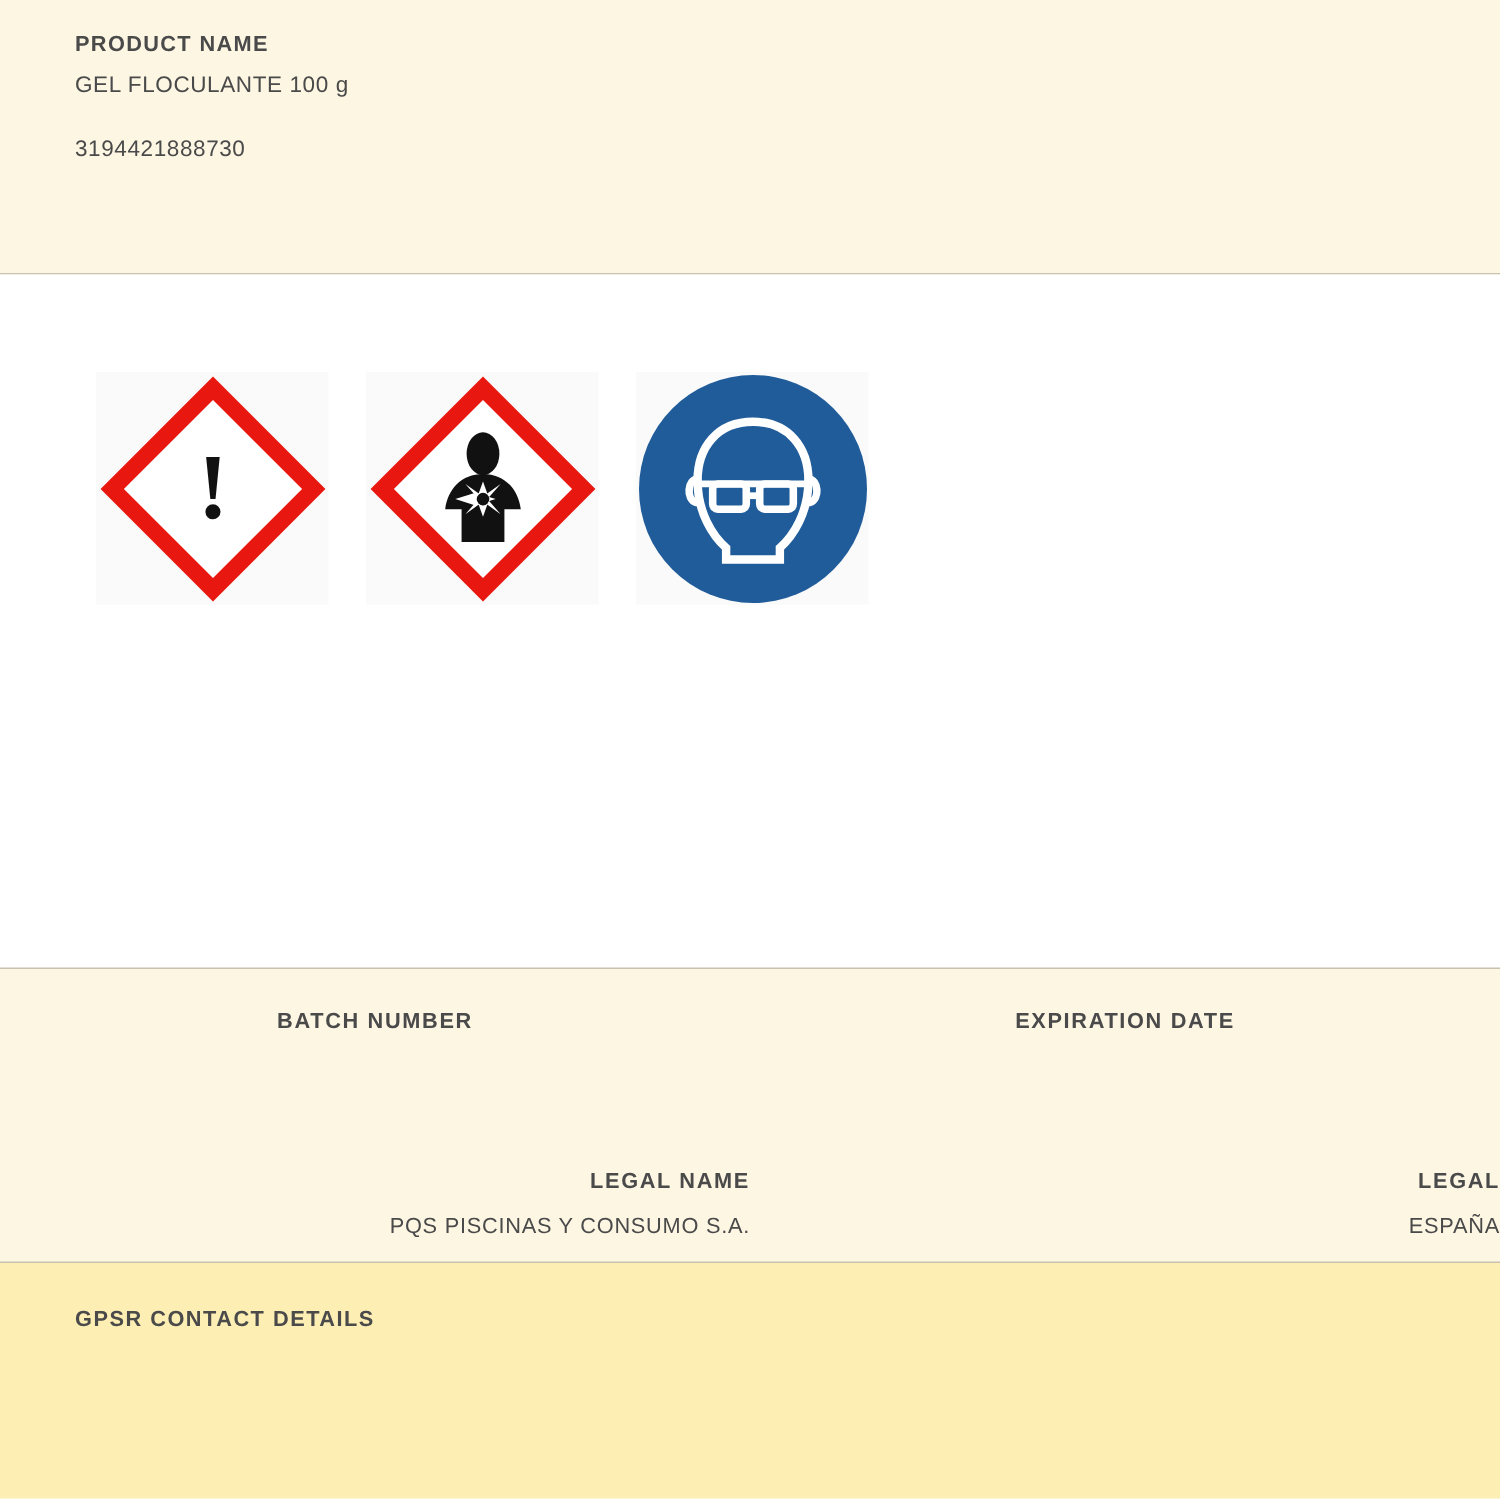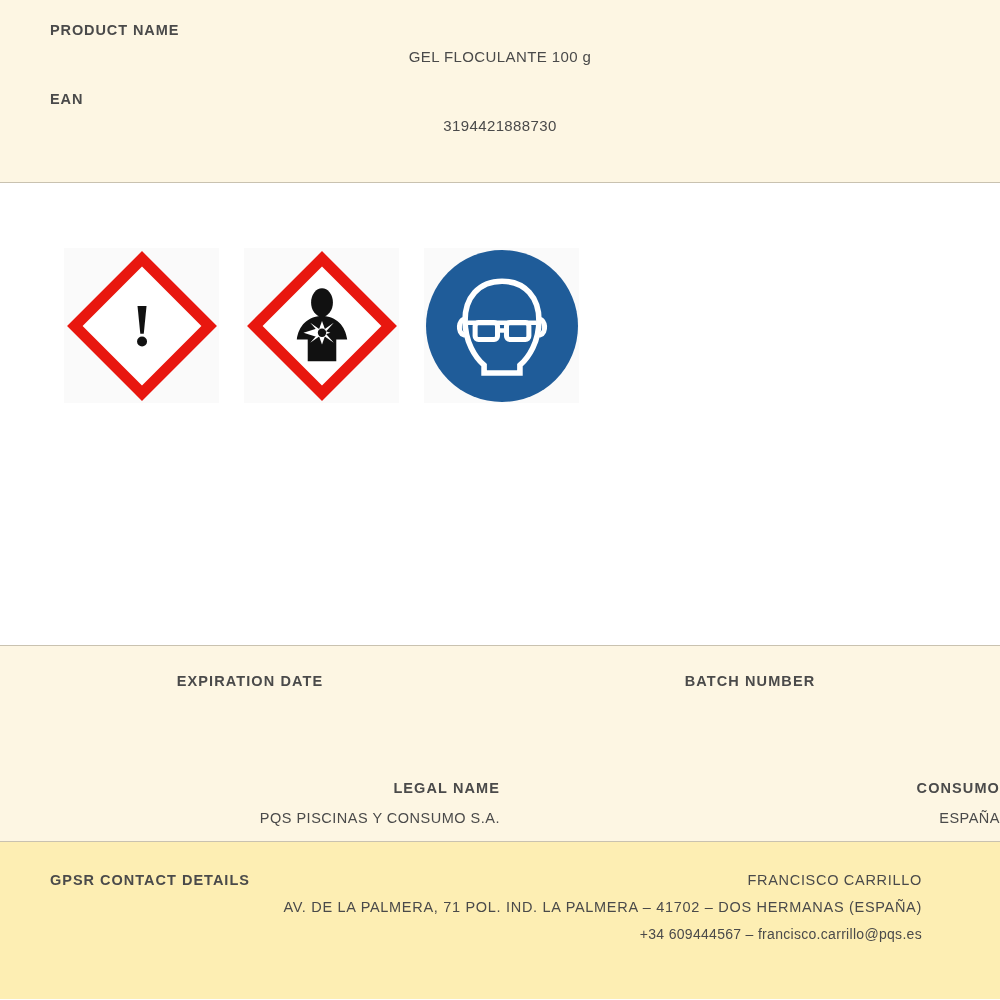--- a/index.html
+++ b/index.html
@@ -29,21 +29,20 @@
     font-size: 14.5px;
     font-weight: bold;
     letter-spacing: 0.9px;
     color: #4a4a4a;
     margin-bottom: 10px;
   }
   .field-value {
     font-size: 15px;
     letter-spacing: 0.4px;
     color: #4a4a4a;
-    text-align: center;
   }
 
   
   .picto-area {
     background: #ffffff;
     height: 463px;
     position: relative;
     border-bottom: 1px solid #c9c2b0;
   }
   .picto-row {
@@ -125,21 +124,21 @@
     color: #4a4a4a;
     margin-top: 14px;
     min-height: 17px;
     padding-left: 11px;
   }
 
   
   .footer {
     background: #fdeeb3;
     height: 157px;
-    padding: 30px 78px 0 50px;
+    padding: 30px 36px 0 50px;
     position: relative;
   }
   .footer-title {
     position: absolute;
     left: 50px; top: 30px;
     font-size: 14.5px;
     font-weight: bold;
     letter-spacing: 1px;
     color: #4a4a4a;
   }
@@ -161,21 +160,20 @@
 <body>
 
 <div class="page">
 
   <div class="top-block">
     <div class="field">
       <div class="field-label">PRODUCT NAME</div>
       <div class="field-value">GEL FLOCULANTE 100 g</div>
     </div>
     <div class="field">
-      <div class="field-label">EAN</div>
       <div class="field-value">3194421888730</div>
     </div>
   </div>
 
   <div class="picto-area">
     <div class="picto-row">
 
       <div class="picto">
         <div class="ghs">
           <div class="ghs-inner">
@@ -222,42 +220,37 @@
           </svg>
         </div>
       </div>
 
     </div>
   </div>
 
   <div class="mid-block">
     <div class="mid-grid mid-row-1">
       <div>
+        <div class="mid-label">BATCH NUMBER</div>
+        <div class="mid-value"></div>
+      </div>
+      <div>
         <div class="mid-label">EXPIRATION DATE</div>
         <div class="mid-value"></div>
       </div>
-      <div>
-        <div class="mid-label">BATCH NUMBER</div>
-        <div class="mid-value"></div>
-      </div>
     </div>
     <div class="mid-grid mid-row-2">
       <div>
         <div class="mid-label">LEGAL NAME</div>
         <div class="mid-value">PQS PISCINAS Y CONSUMO S.A.</div>
       </div>
       <div>
-        <div class="mid-label">CONSUMO</div>
+        <div class="mid-label">LEGAL</div>
         <div class="mid-value">ESPAÑA</div>
       </div>
     </div>
   </div>
 
   <div class="footer">
     <div class="footer-title">GPSR CONTACT DETAILS</div>
-    <div class="footer-lines">
-      <div class="footer-line">FRANCISCO CARRILLO</div>
-      <div class="footer-line">AV. DE LA PALMERA, 71 POL. IND. LA PALMERA – 41702 – DOS HERMANAS (ESPAÑA)</div>
-      <div class="footer-line small">+34 609444567 – francisco.carrillo@pqs.es</div>
-    </div>
   </div>
 
 </div>
 
 </body></html>

